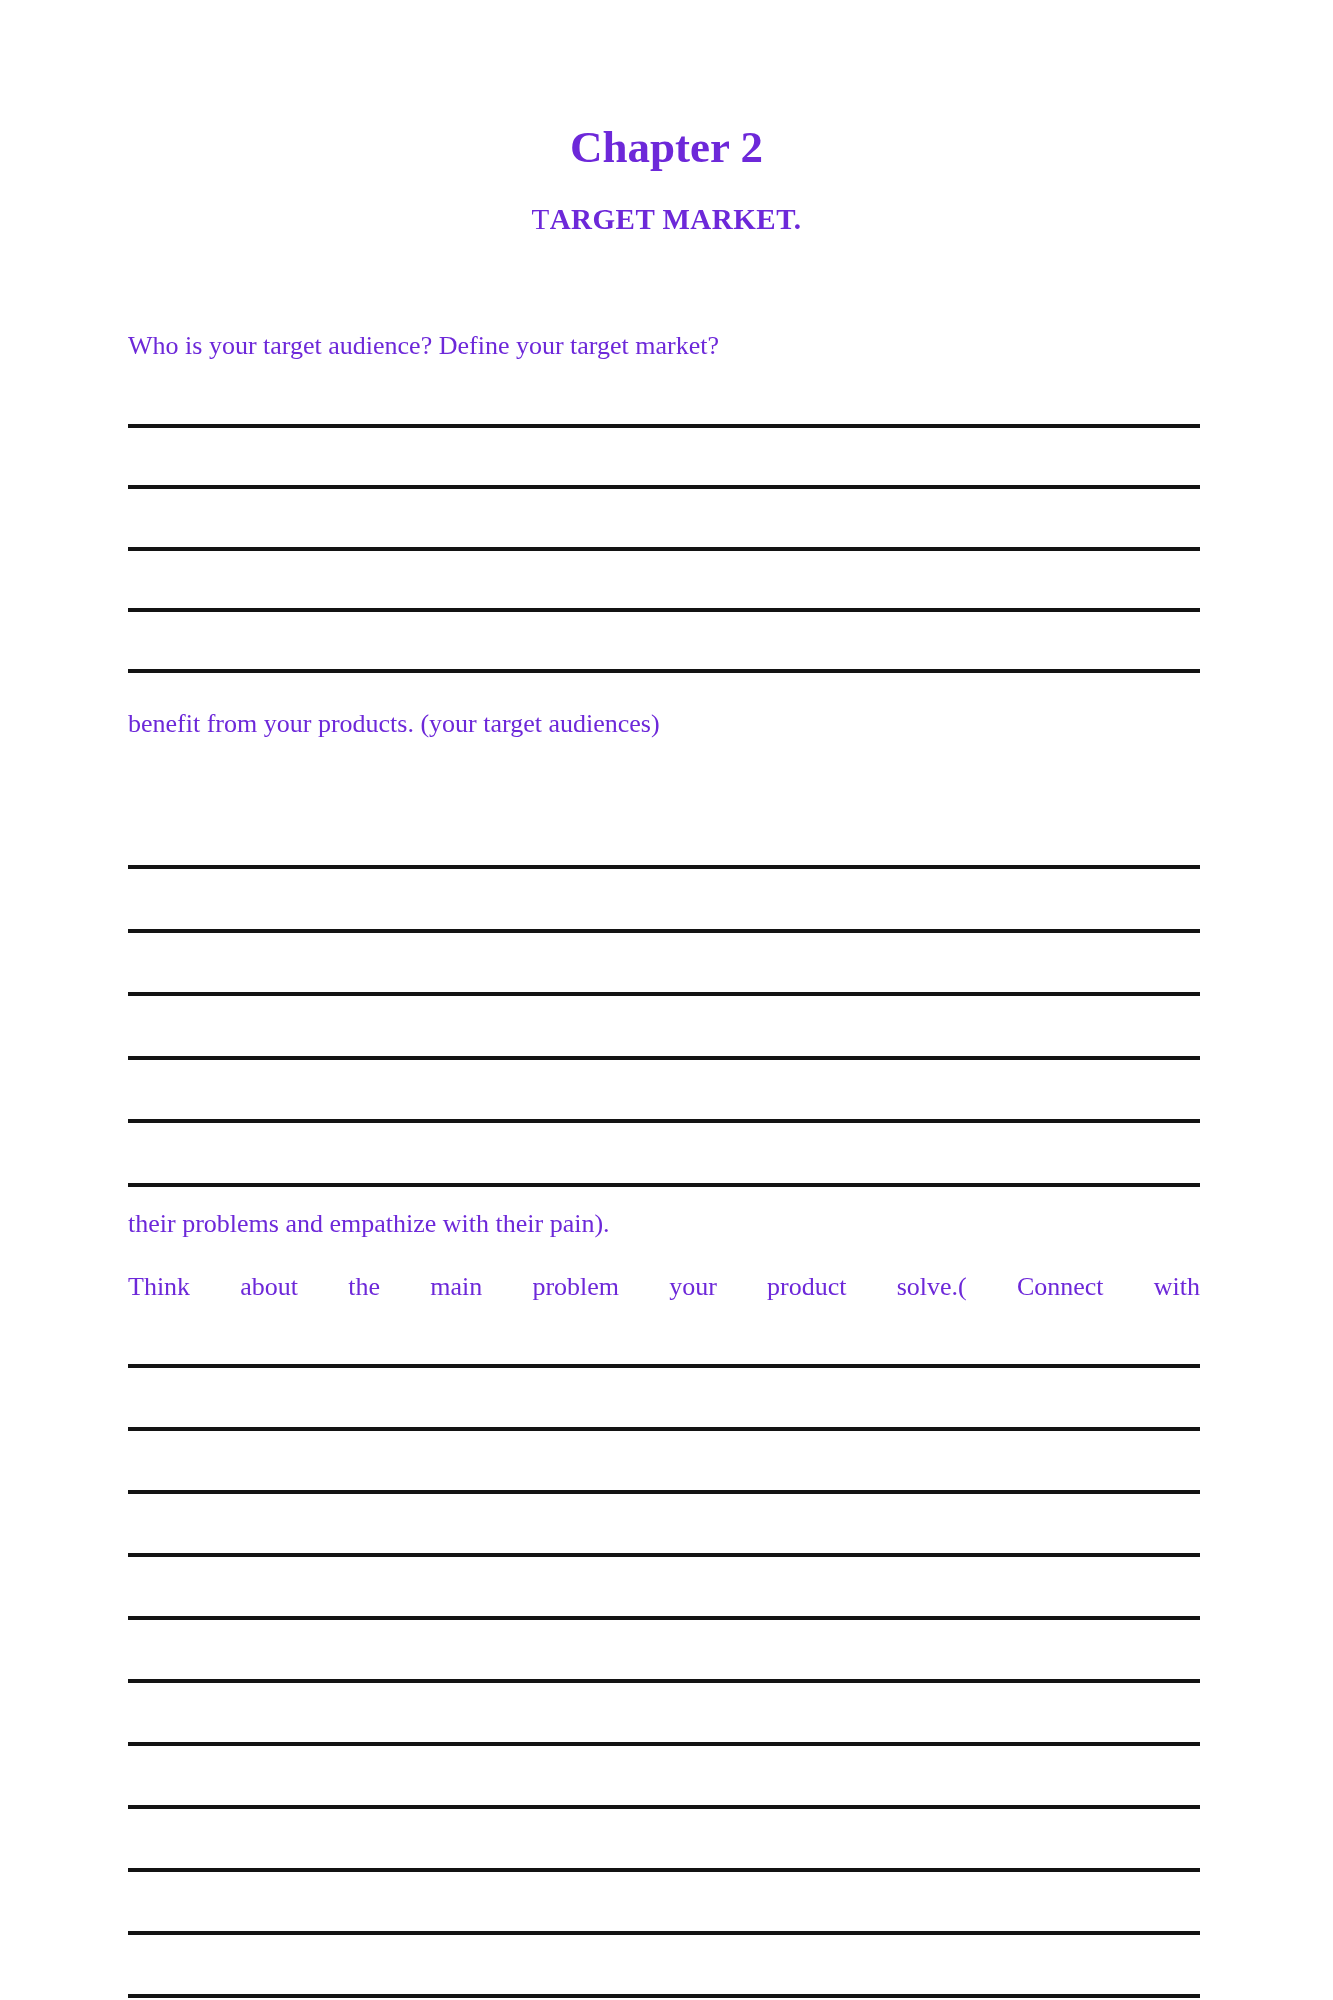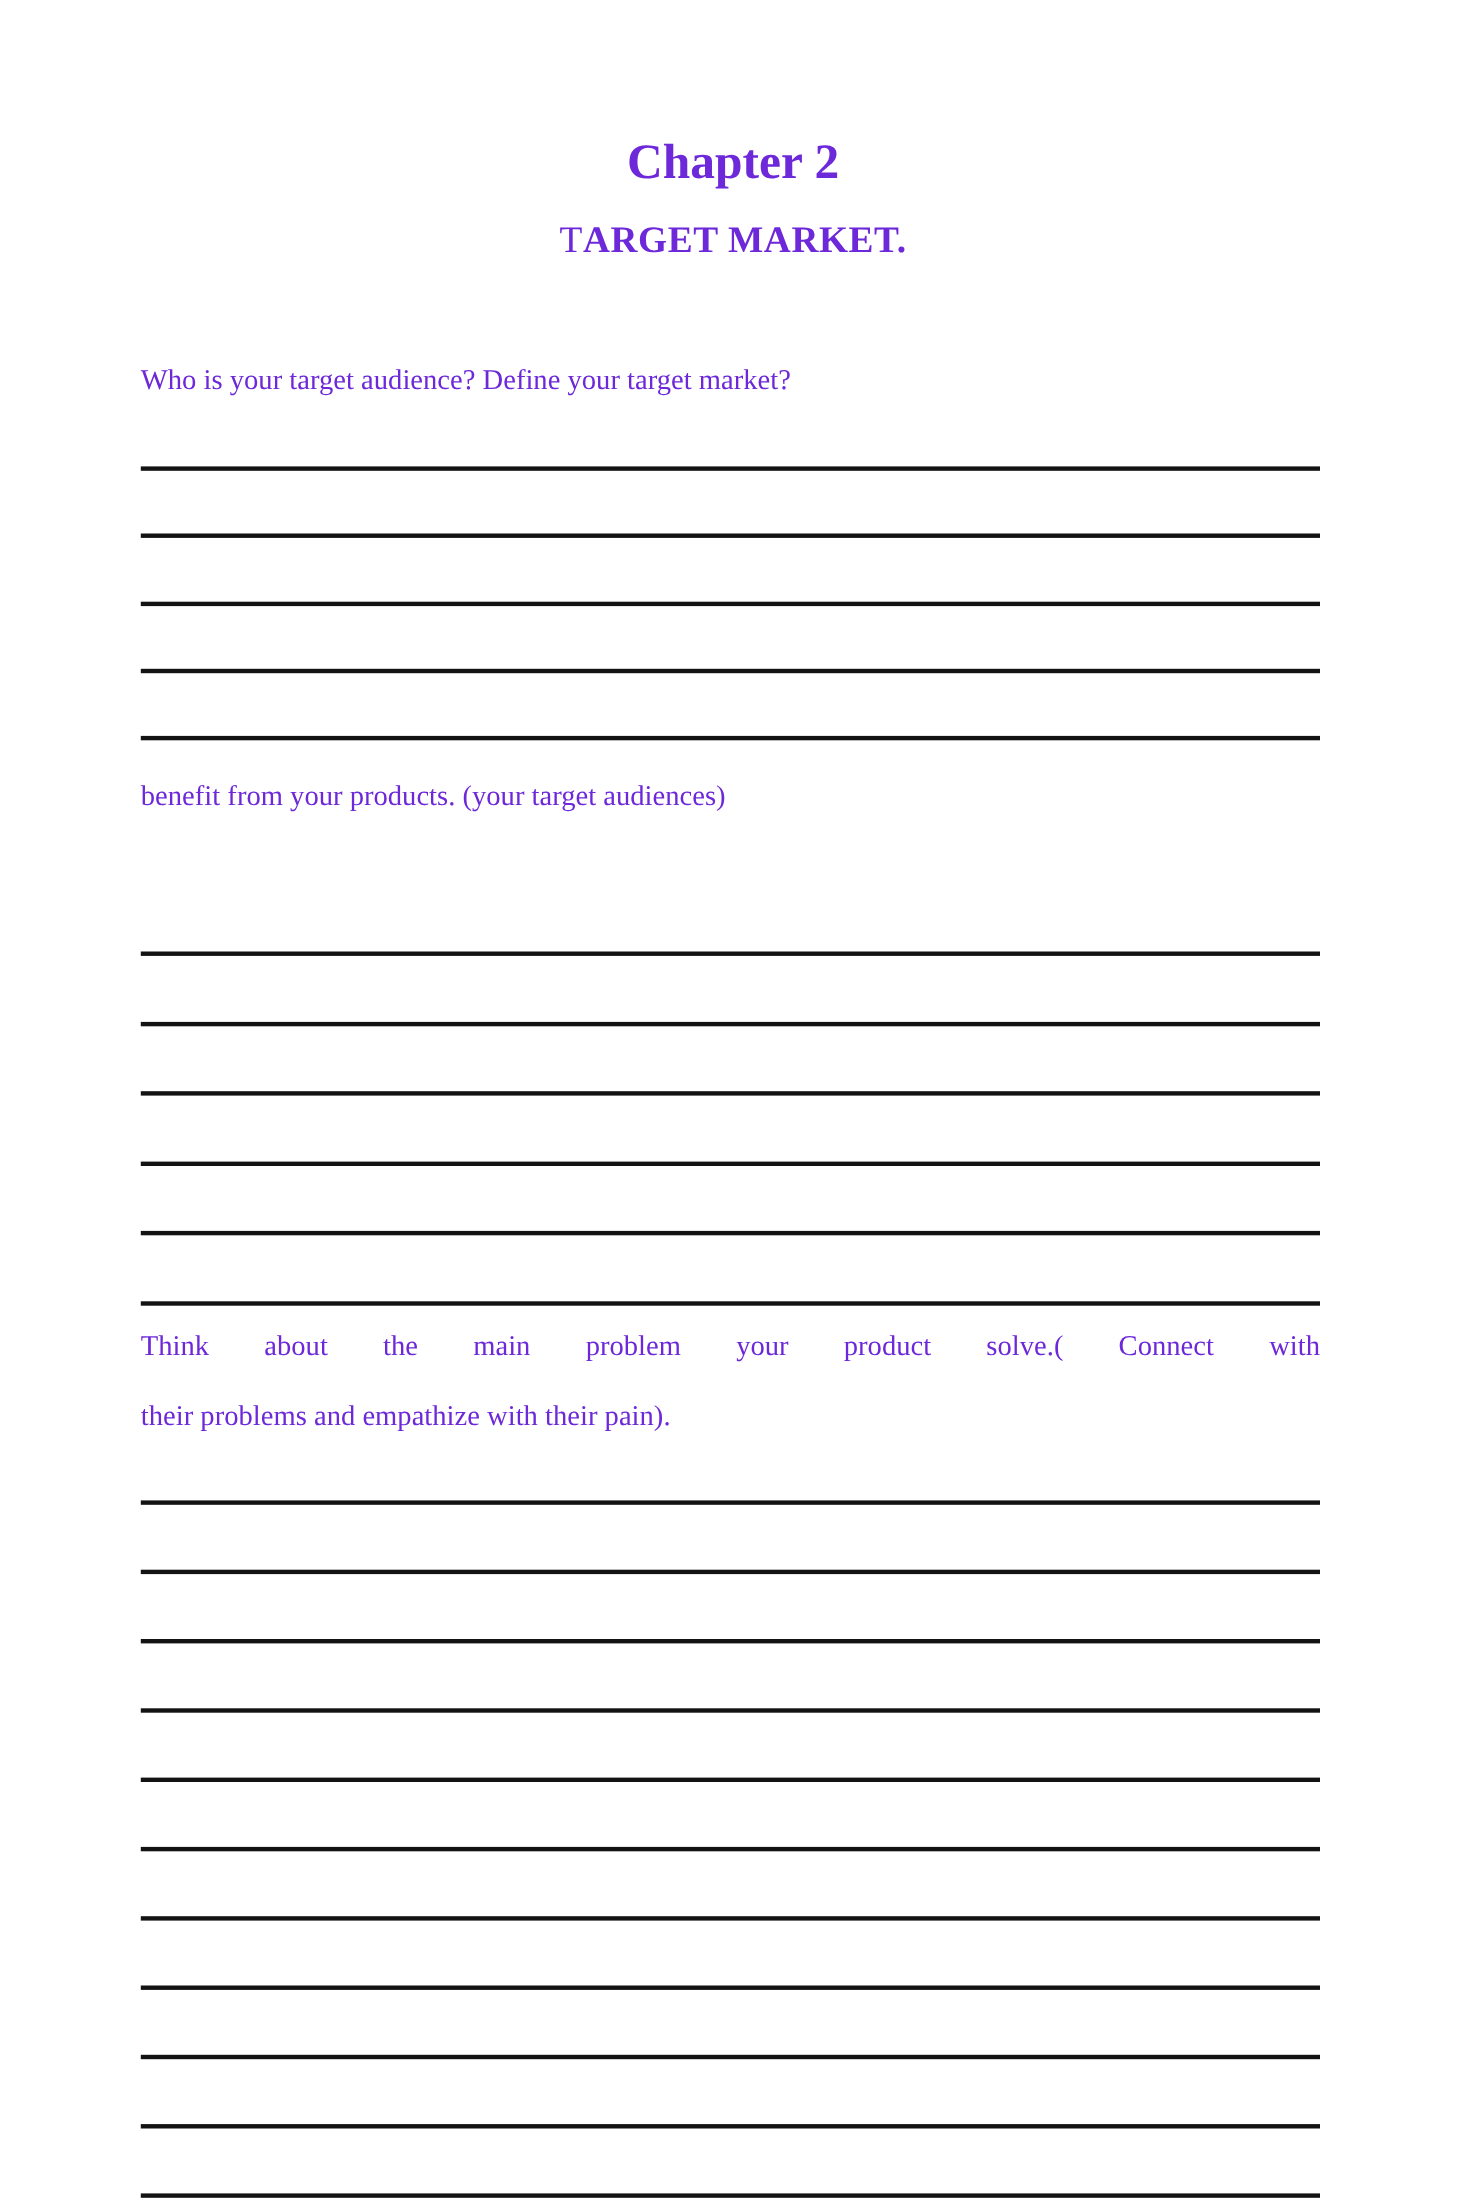--- a/index.html
+++ b/index.html
@@ -26,21 +26,21 @@
     line-height: 56px;
     font-weight: 700;
     margin: 0;
   }
   .chapter-subtitle {
     position: absolute;
     top: 197px;
     left: 0;
     width: 100%;
     text-align: center;
-    font-size: 34px;
+    font-size: 29px;
     line-height: 44px;
     font-weight: 400;
     letter-spacing: 0.5px;
     margin: 0;
   }
   .chapter-subtitle .st-rest {
     font-weight: 700;
   }
   .question {
     position: absolute;
@@ -87,22 +87,22 @@
       <div class="question" style="top: 692px;">
         <span class="q-line">benefit from your products. (your target audiences)</span>
       </div>
       <div class="rule" style="top: 865px; background: rgb(19, 19, 19);"></div>
       <div class="rule" style="top: 929px; background: rgb(19, 19, 19);"></div>
       <div class="rule" style="top: 992px; background: rgb(19, 19, 19);"></div>
       <div class="rule" style="top: 1056px; background: rgb(19, 19, 19);"></div>
       <div class="rule" style="top: 1119px; background: rgb(19, 19, 19);"></div>
       <div class="rule" style="top: 1183px; background: rgb(19, 19, 19);"></div>
       <div class="question" style="top: 1192px;">
+        <span class="q-line">their problems and empathize with their pain).</span>
         <span class="q-line justified">Think about the main problem your product solve.( Connect with</span>
-        <span class="q-line">their problems and empathize with their pain).</span>
       </div>
       <div class="rule" style="top: 1364px; background: rgb(19, 19, 19);"></div>
       <div class="rule" style="top: 1427px; background: rgb(19, 19, 19);"></div>
       <div class="rule" style="top: 1490px; background: rgb(19, 19, 19);"></div>
       <div class="rule" style="top: 1553px; background: rgb(19, 19, 19);"></div>
       <div class="rule" style="top: 1616px; background: rgb(19, 19, 19);"></div>
       <div class="rule" style="top: 1679px; background: rgb(19, 19, 19);"></div>
       <div class="rule" style="top: 1742px; background: rgb(19, 19, 19);"></div>
       <div class="rule" style="top: 1805px; background: rgb(19, 19, 19);"></div>
       <div class="rule" style="top: 1868px; background: rgb(19, 19, 19);"></div>

